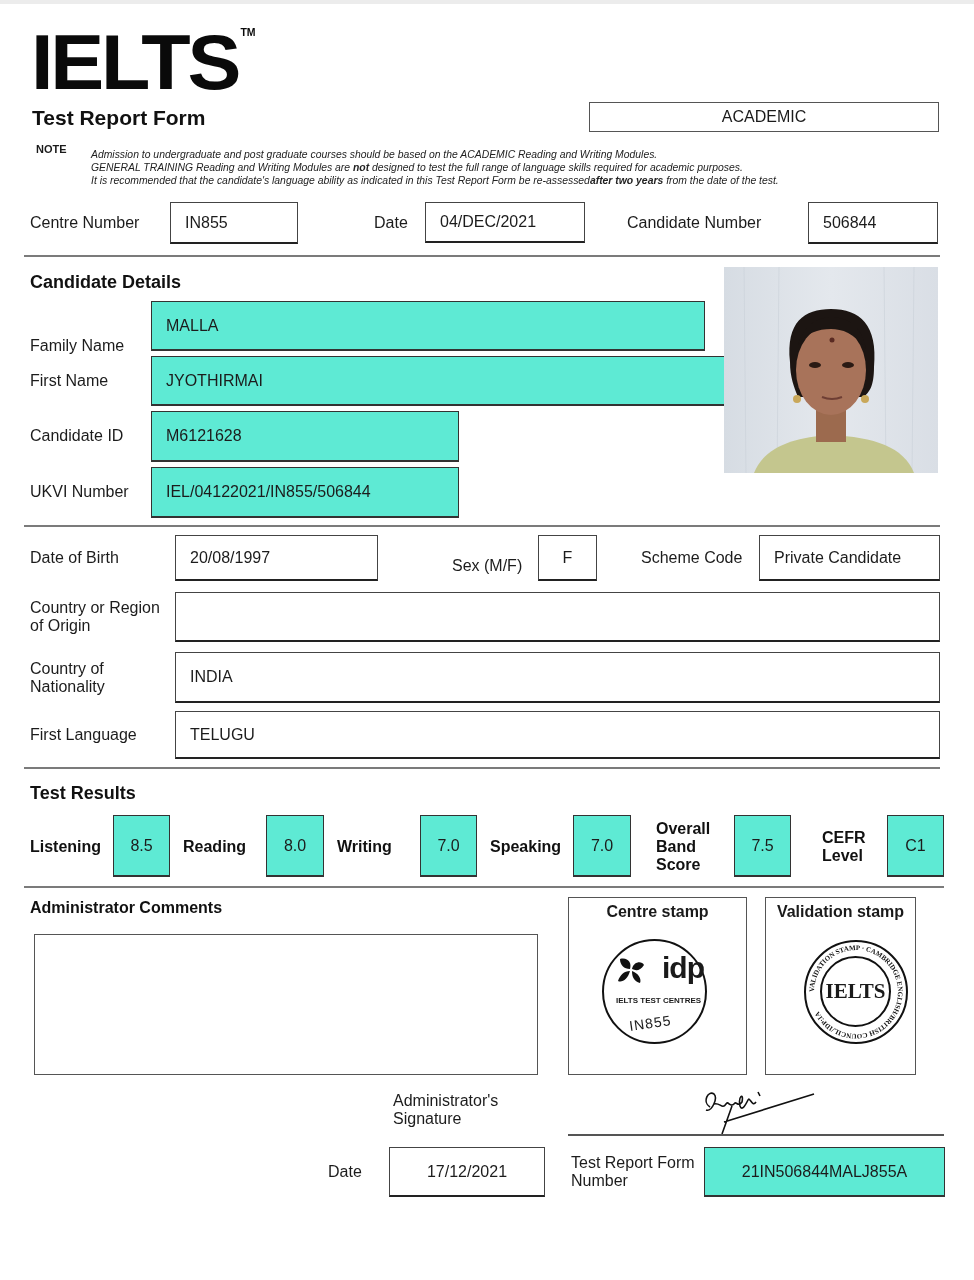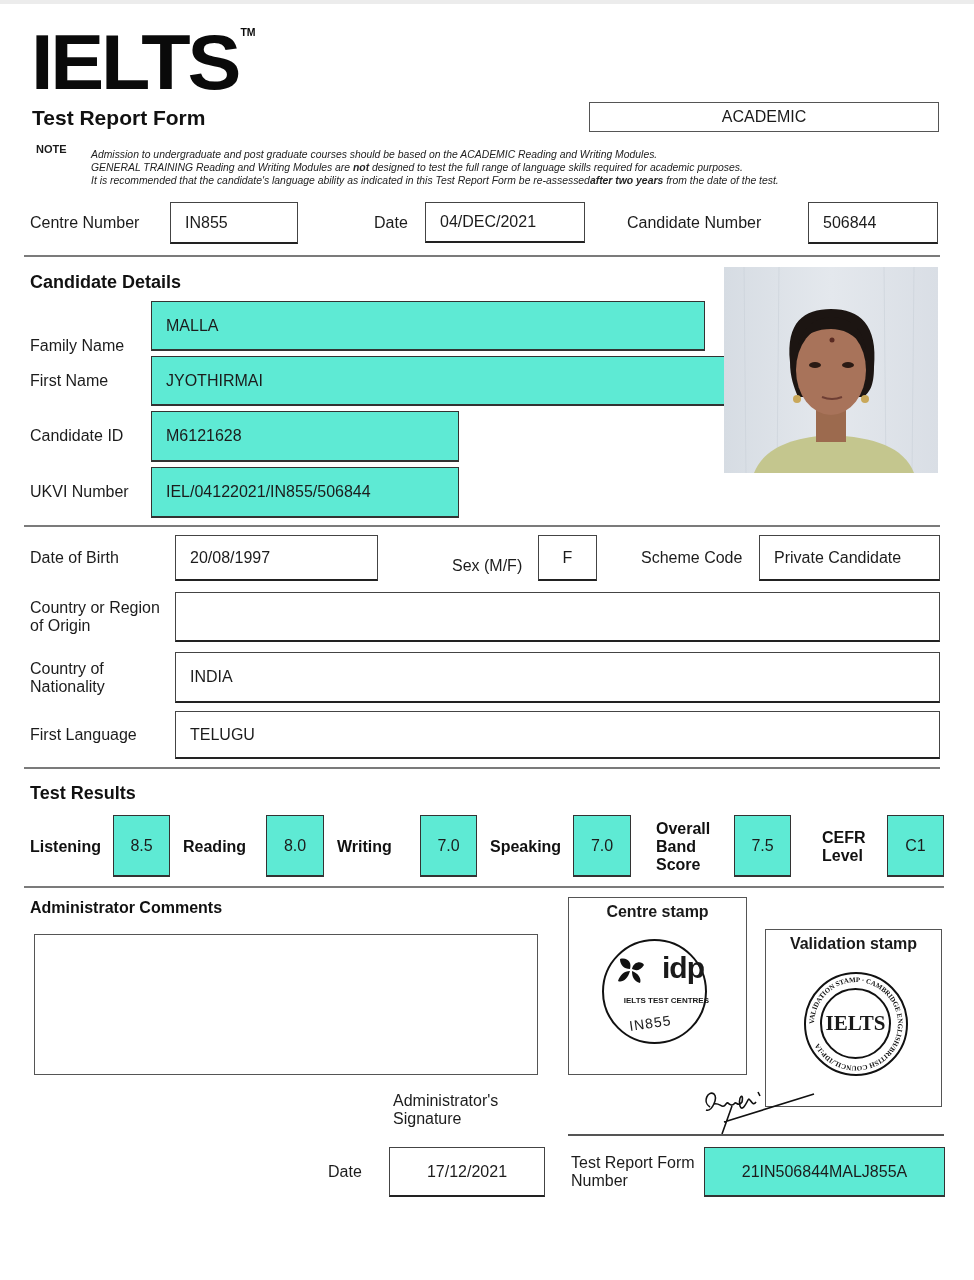--- a/index.html
+++ b/index.html
@@ -153,26 +153,26 @@
 
 <div class="abs stamp-box" style="left:568px; top:897px; width:179px; height:178px;">
   <div class="stamp-title">Centre stamp</div>
   <div style="position:absolute; left:33px; top:41px; width:105px; height:105px; border:2px solid #111; border-radius:50%;">
     <div style="position:absolute; left:12px; top:14px; width:30px; height:30px;">
       <svg width="30" height="30" viewBox="0 0 30 30">
           <path d="M4 4 C12 2 16 8 14 14 C8 14 4 10 4 4 Z M16 14 C18 6 26 6 28 10 C24 16 20 16 16 14 Z M14 16 C12 24 6 28 2 26 C4 20 8 16 14 16 Z M16 16 C22 18 26 24 24 28 C18 26 16 22 16 16 Z" fill="#111"></path>
         </svg>
     </div>
     <div style="position:absolute; left:58px; top:10px; font-size:30px; font-weight:700; letter-spacing:-1px;">idp</div>
-    <div style="position:absolute; left:4px; width:101px; top:55px; text-align:right; font-size:8px; font-weight:700;">IELTS TEST CENTRES</div>
+    <div style="position:absolute; left:12px; width:101px; top:55px; text-align:left; font-size:8px; font-weight:700;">IELTS TEST CENTRES</div>
     <div style="position:absolute; left:25px; top:74px; font-size:14px; transform:rotate(-8deg); letter-spacing:1px;">IN855</div>
   </div>
 </div>
 
-<div class="abs stamp-box" style="left:765px; top:929px; width:177px; height:178px;">
+<div class="abs stamp-box" style="left:765px; top:897px; width:151px; height:178px;">
   <div class="stamp-title">Validation stamp</div>
   <div style="position:absolute; left:38px; top:42px; width:104px; height:104px; border:2.5px solid #111; border-radius:50%;">
     <div style="position:absolute; left:14px; top:14px; width:71px; height:71px; border:2px solid #111; border-radius:50%; display:flex; align-items:center; justify-content:center;">
       <span style="font-family:'Liberation Serif', serif; font-size:21px; font-weight:700;">IELTS</span>
     </div>
     <svg width="100" height="100" viewBox="0 0 100 100" style="position:absolute; left:0; top:0;">
       <defs>
           <path id="ring" d="M50 50 m-42 0 a42 42 0 1 1 84 0 a42 42 0 1 1 -84 0"></path>
         </defs>
       <text font-size="7" font-family="Liberation Serif, serif" font-weight="700" fill="#111"><textPath href="#ring">VALIDATION STAMP · CAMBRIDGE ENGLISH/BRITISH COUNCIL/IDP:IA</textPath></text>

